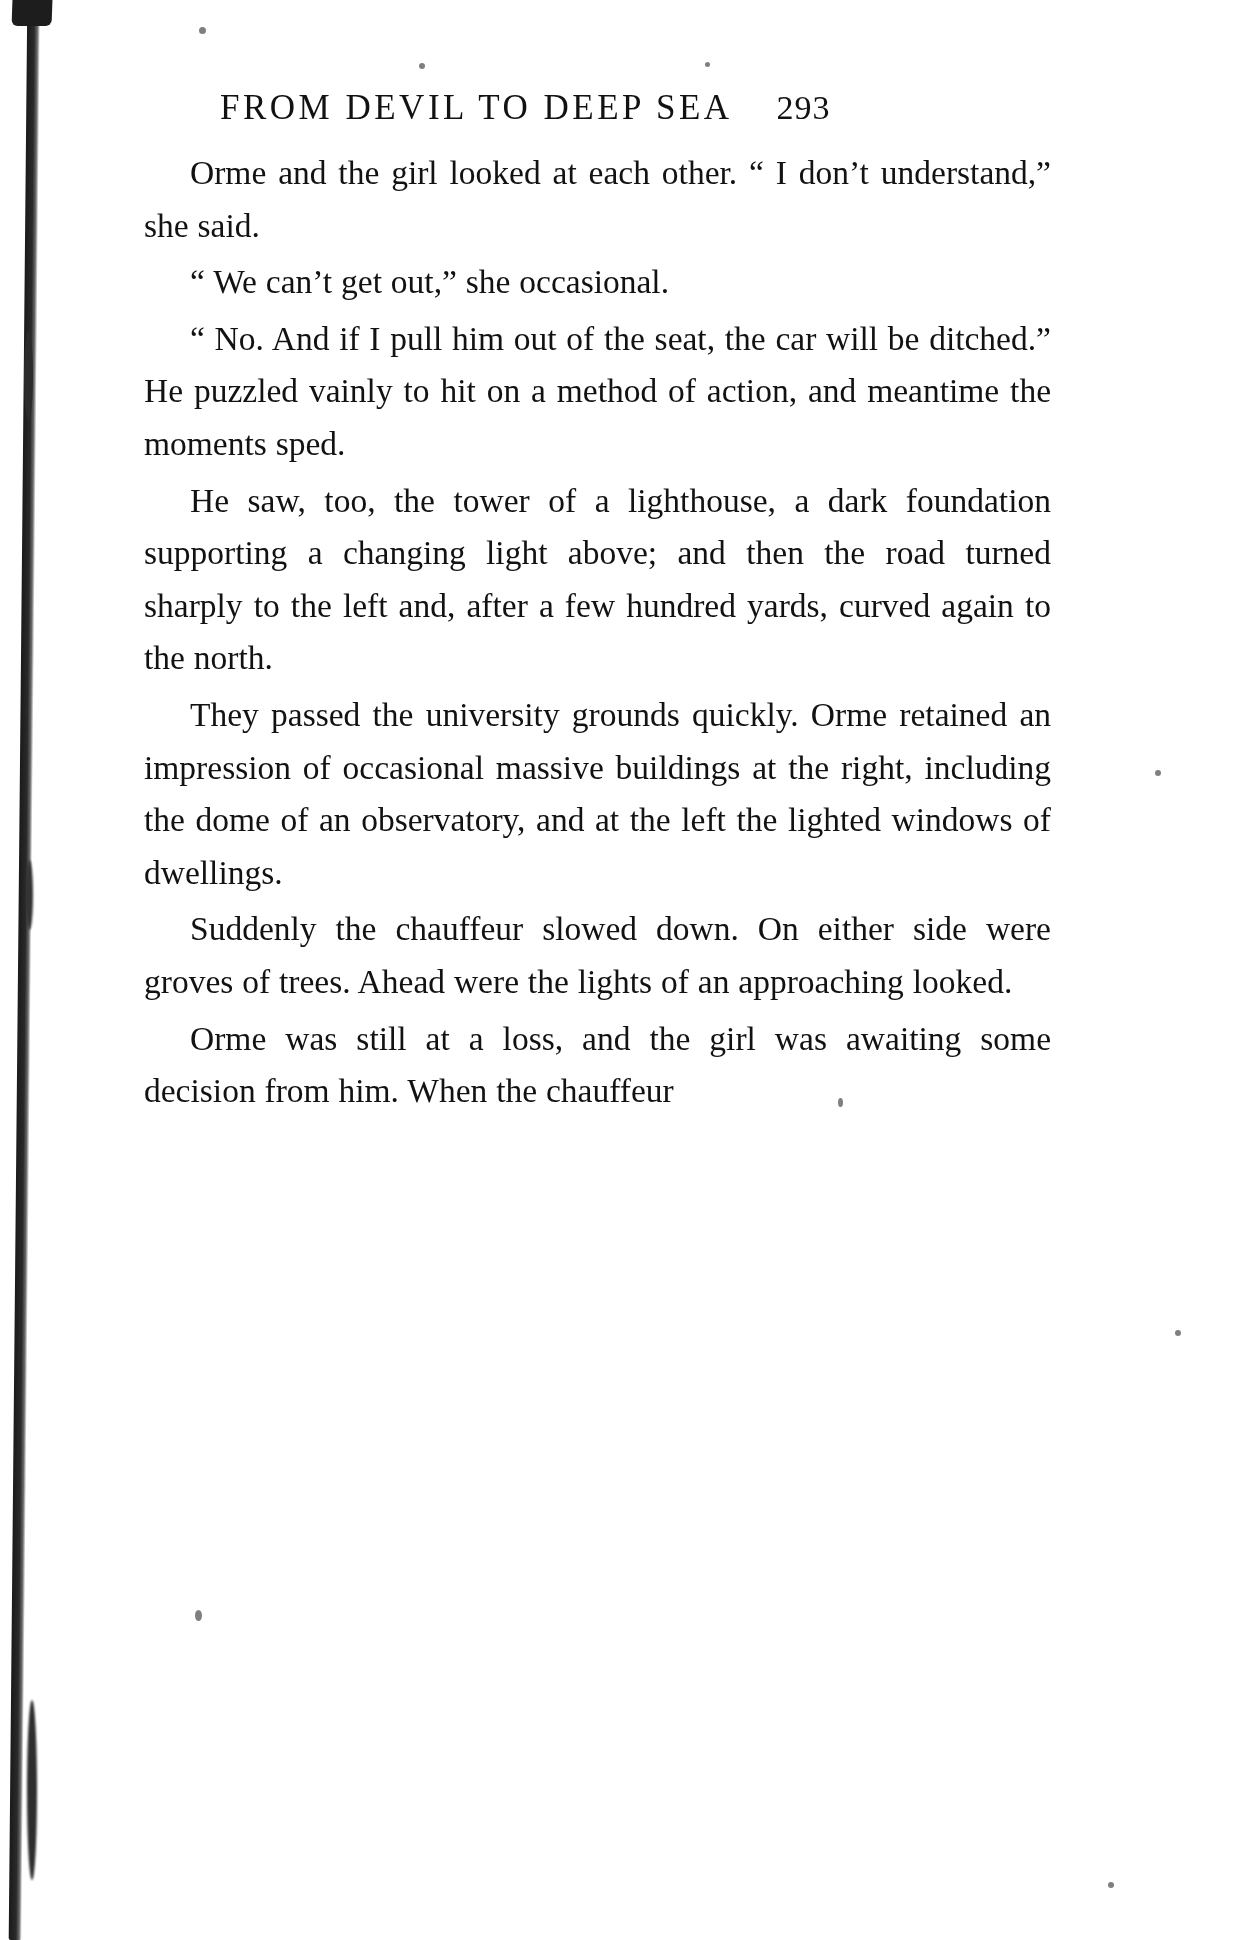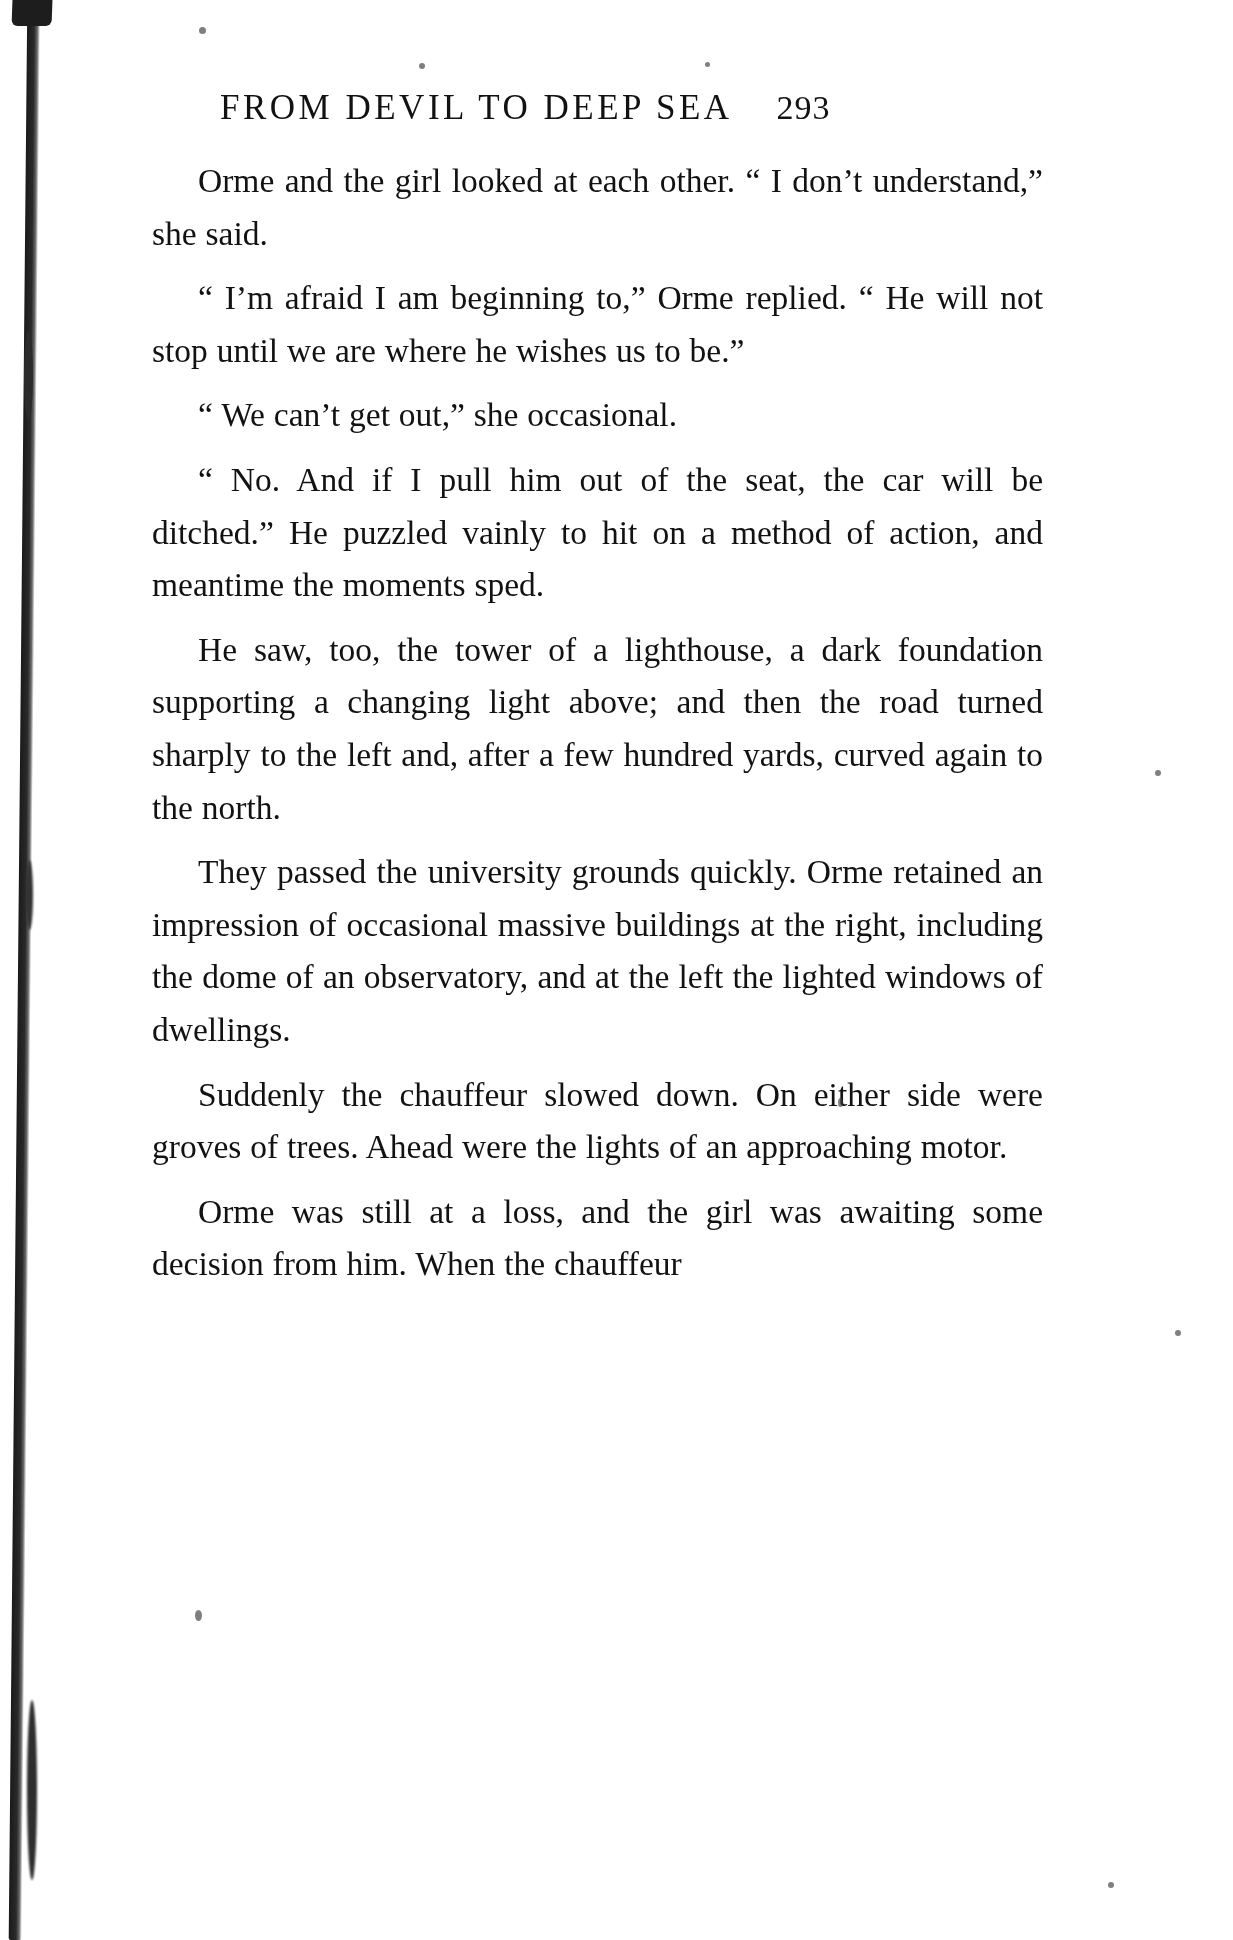--- a/index.html
+++ b/index.html
@@ -111,21 +111,21 @@
   }
 
   .body-text {
     position: absolute;
     left: 0;
     top: 143px;
     width: 915px;
   }
 
   p.para {
-    margin: 12px;
+    margin: 4px;
     font-size: 33.5px;
     line-height: 52.6px;
     text-align: justify;
     text-indent: 46px;
     text-justify: inter-word;
     word-spacing: 0.5px;
   }
   p.para.last {
     
   }
@@ -152,26 +152,25 @@
 
 <div class="page">
 
   <div class="running-head">
     <span class="title">FROM DEVIL TO DEEP SEA</span>
     <span class="folio">293</span>
   </div>
 
   <div class="body-text">
     <p class="para">Orme and the girl looked at each other. “ I don’t understand,” she said.</p>
-    <p class="para">“ I’m afraid I am beginning to,” Orme replied. “ He will not stop until we are where he wishes us to be.”</p>
     <p class="para">“ We can’t get out,” she occasional.</p>
     <p class="para">“ No.  And if I pull him out of the seat, the car will be ditched.”  He puzzled vainly to hit on a method of action, and meantime the moments sped.</p>
     <p class="para">He saw, too, the tower of a lighthouse, a dark foundation supporting a changing light above; and then the road turned sharply to the left and, after a few hundred yards, curved again to the north.</p>
     <p class="para">They passed the university grounds quickly. Orme retained an impression of occasional massive buildings at the right, including the dome of an observatory, and at the left the lighted windows of dwellings.</p>
-    <p class="para">Suddenly the chauffeur slowed down.  On either side were groves of trees.  Ahead were the lights of an approaching motor.</p>
+    <p class="para">Suddenly the chauffeur slowed down.  On either side were groves of trees.  Ahead were the lights of an approaching looked.</p>
     <p class="para last">Orme was still at a loss, and the girl was awaiting some decision from him.  When the chauffeur</p>
   </div>
 
 </div>
 
 <div class="speck" style="left:199px;top:27px;width:7px;height:7px;"></div>
 <div class="speck" style="left:419px;top:63px;width:6px;height:6px;"></div>
 <div class="speck" style="left:705px;top:62px;width:5px;height:5px;"></div>
 <div class="speck" style="left:1155px;top:770px;width:6px;height:6px;"></div>
 <div class="speck" style="left:1175px;top:1330px;width:6px;height:6px;"></div>

